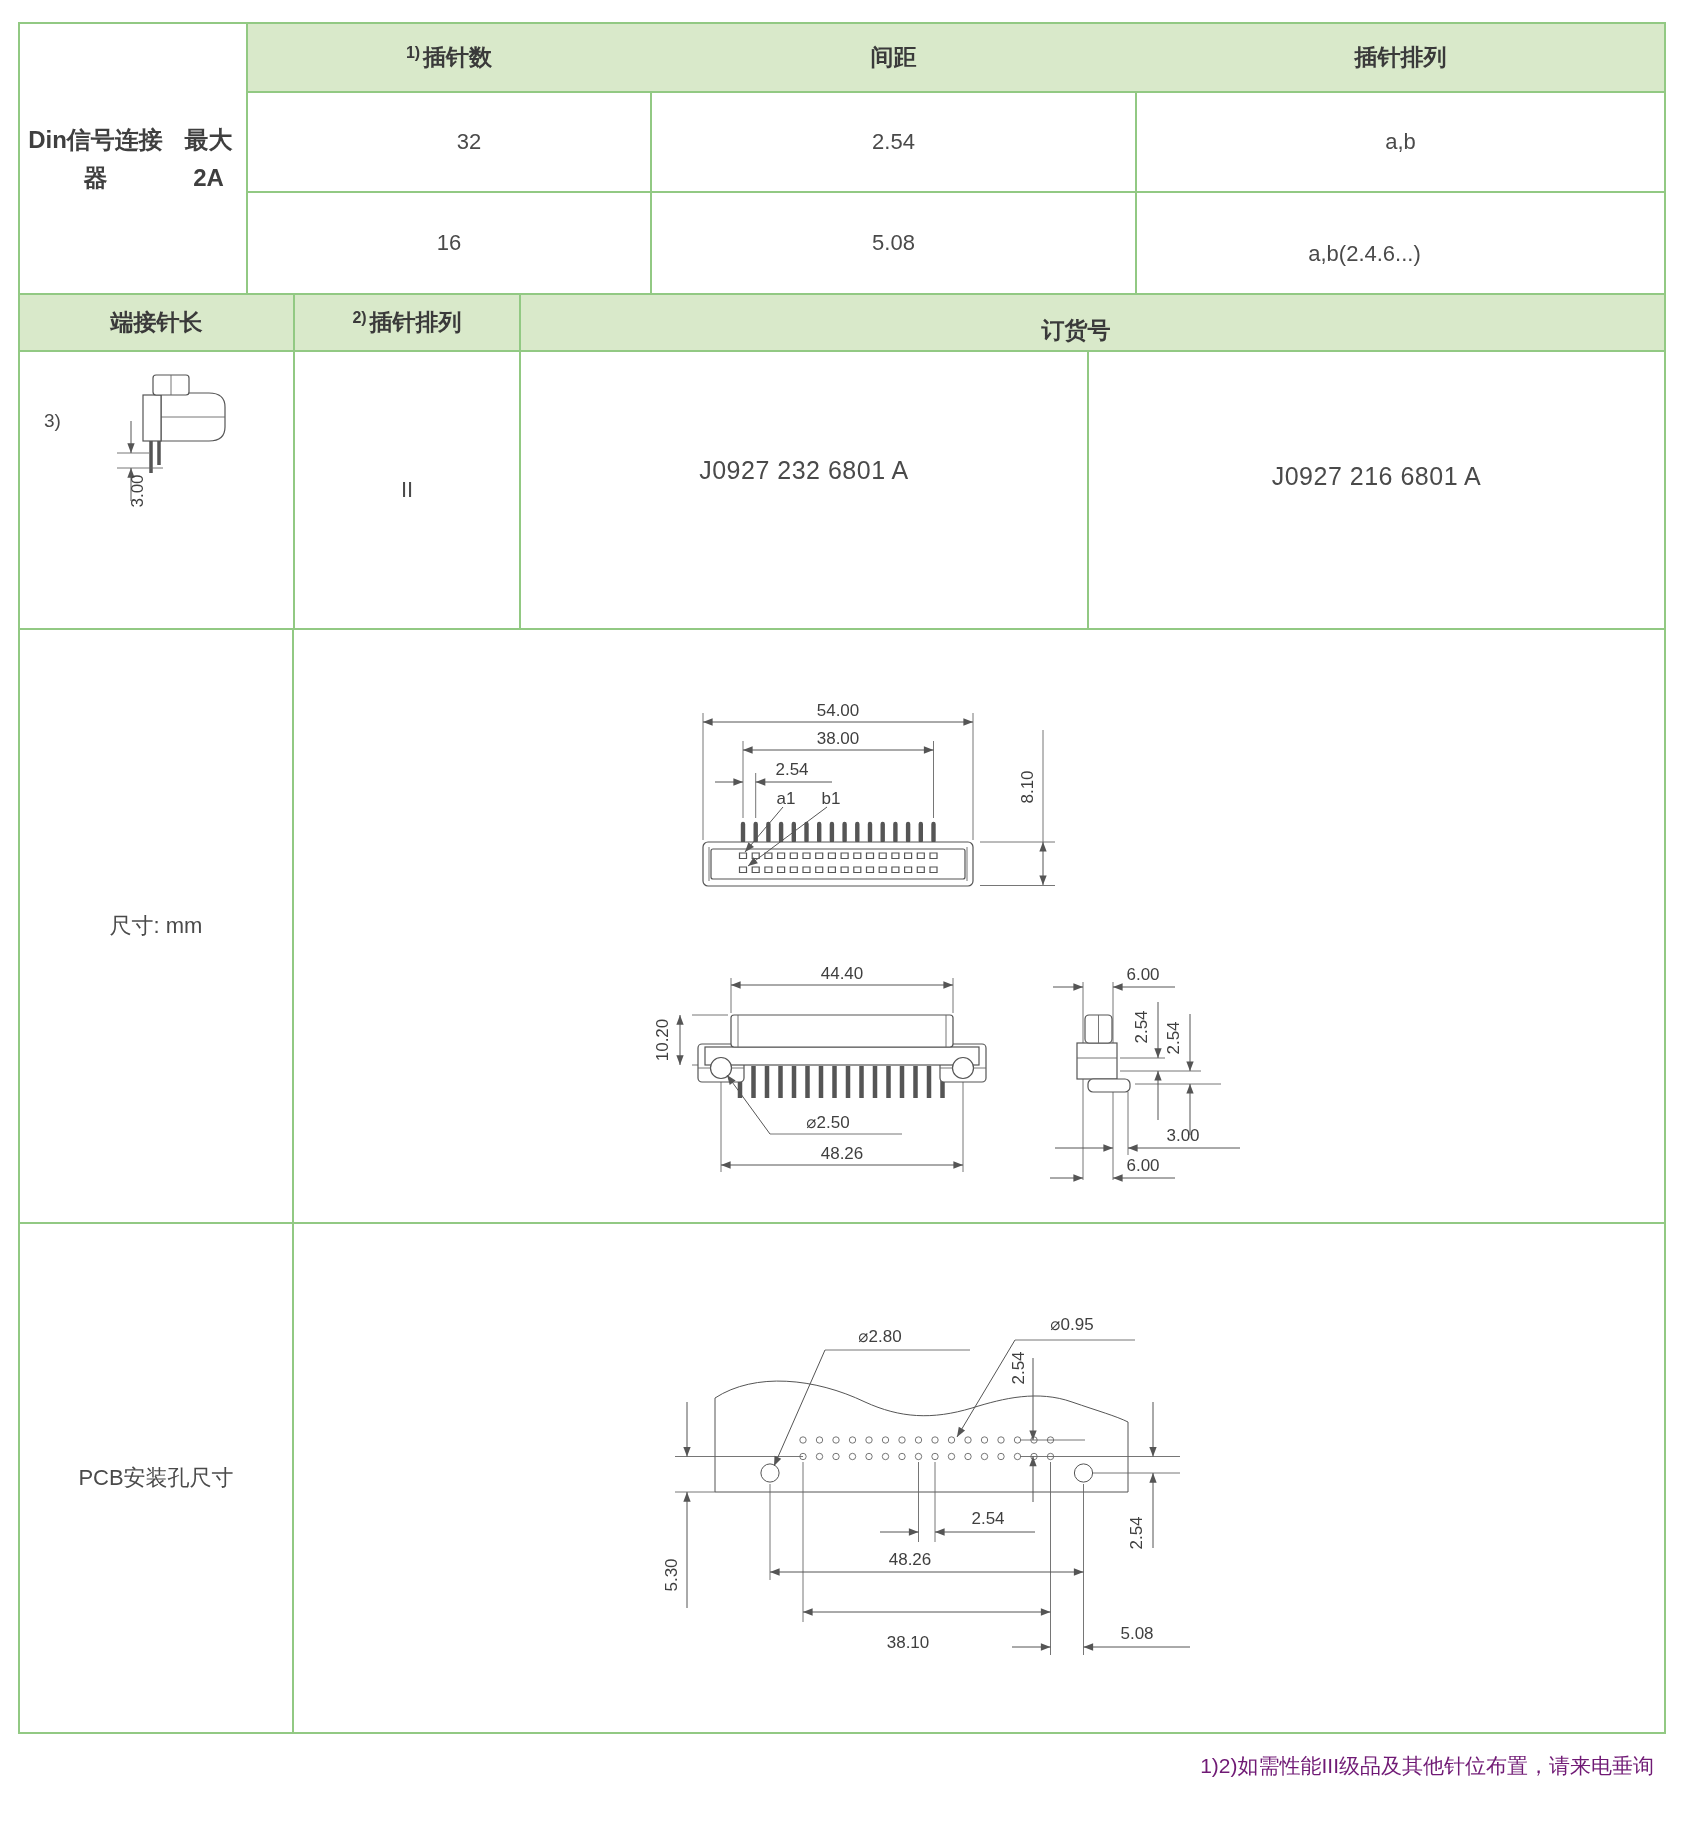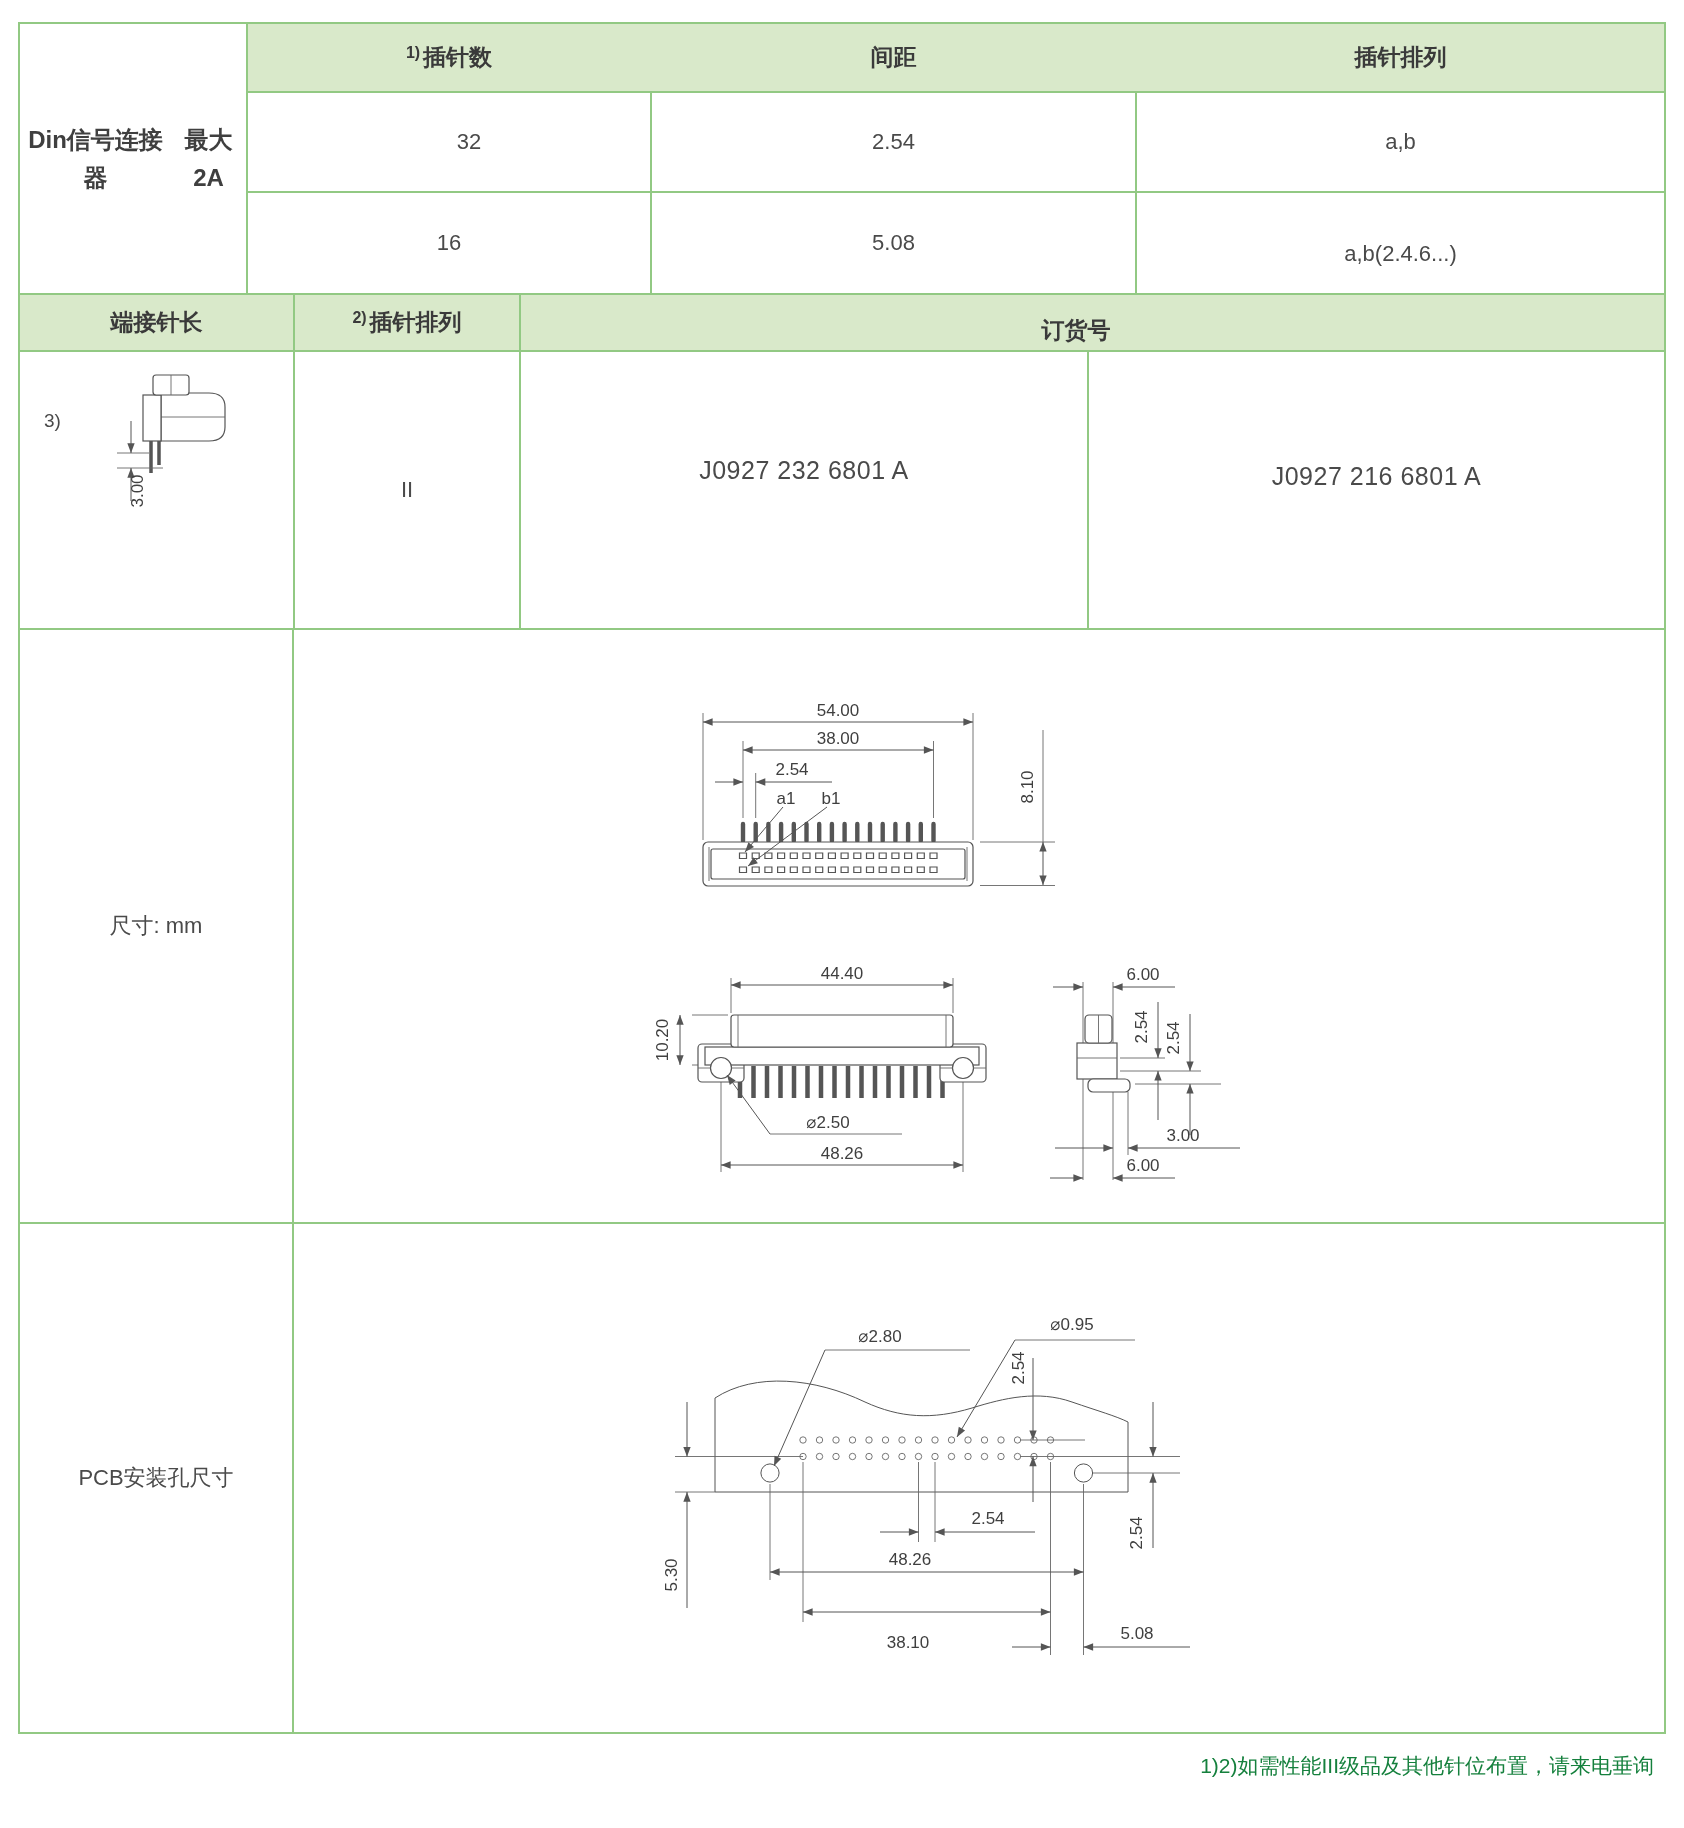--- a/index.html
+++ b/index.html
@@ -11,21 +11,21 @@
   .hl{position:absolute;height:2px;background:var(--g)}
   .band{position:absolute;left:0;right:0;top:0;background:var(--gf)}
   .cell{position:absolute;display:flex;align-items:center;justify-content:center;text-align:center}
   .hdr{font-weight:bold;font-size:23px;color:#3a3a3a}
   .pre{font-size:16px;font-weight:bold;position:relative;top:-5px;margin-right:3px}
   .val{font-size:22px;color:#4a4a4a}
   .ord{font-size:25px;color:#4a4a4a;letter-spacing:.5px}
   .prod{font-weight:bold;font-size:24px;line-height:1.55}
   .note3{position:absolute;left:24px;top:58px;font-size:19px;color:#4a4a4a}
   .dwg{position:absolute}
-  .footer{position:absolute;right:30px;top:1752px;font-size:21px;color:#15803d}
+  .footer{position:absolute;right:30px;top:1752px;font-size:21px;color:#701a75}
   svg .ln{stroke:#555;fill:none;stroke-width:1}
   svg .thin{stroke:#666;fill:none;stroke-width:.9}
   svg .shape{stroke:#555;fill:#fff;stroke-width:1.2}
   svg .bars{stroke:#555;fill:none}
   svg text{font-size:17px;fill:#3f3f3f}
 </style>
 </head>
 <body>
 
 <div class="canvas">
@@ -71,21 +71,21 @@
     <div class="cell val" style="left:1117px;top:69px;width:527px;height:98px">
       <span>a,b</span>
     </div>
 
     <div class="cell val" style="left:228px;top:169px;width:402px;height:100px">
       <span>16</span>
     </div>
     <div class="cell val" style="left:632px;top:169px;width:483px;height:100px">
       <span>5.08</span>
     </div>
-    <div class="cell val" style="left:1117px;top:169px;width:527px;height:122px">
+    <div class="cell val" style="left:1081px;top:169px;width:527px;height:122px">
       <span>a,b(2.4.6...)</span>
     </div>
   </div>
 
   <div class="sect" style="top:293px;height:337px">
     <div class="band" style="height:55px"></div>
     <div class="hl" style="left:0;right:0;top:55px"></div>
     <div class="vl" style="left:273px"></div>
     <div class="vl" style="left:499px"></div>
     <div class="vl" style="left:1067px;top:57px"></div>

